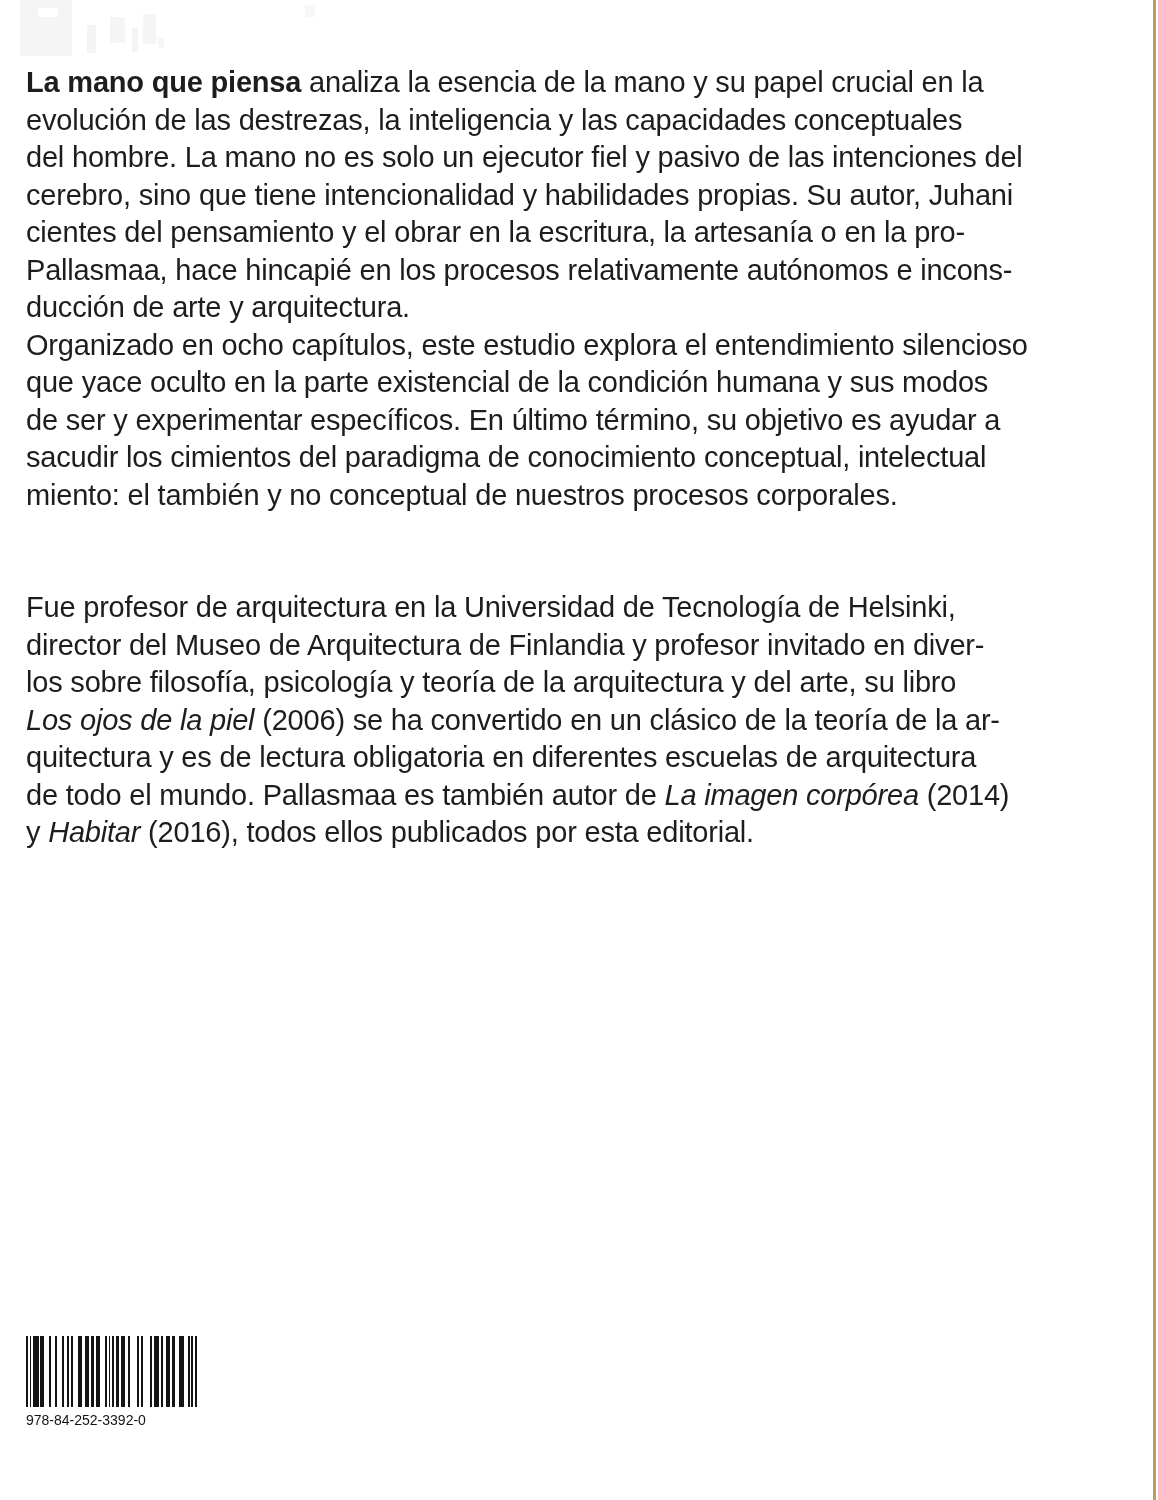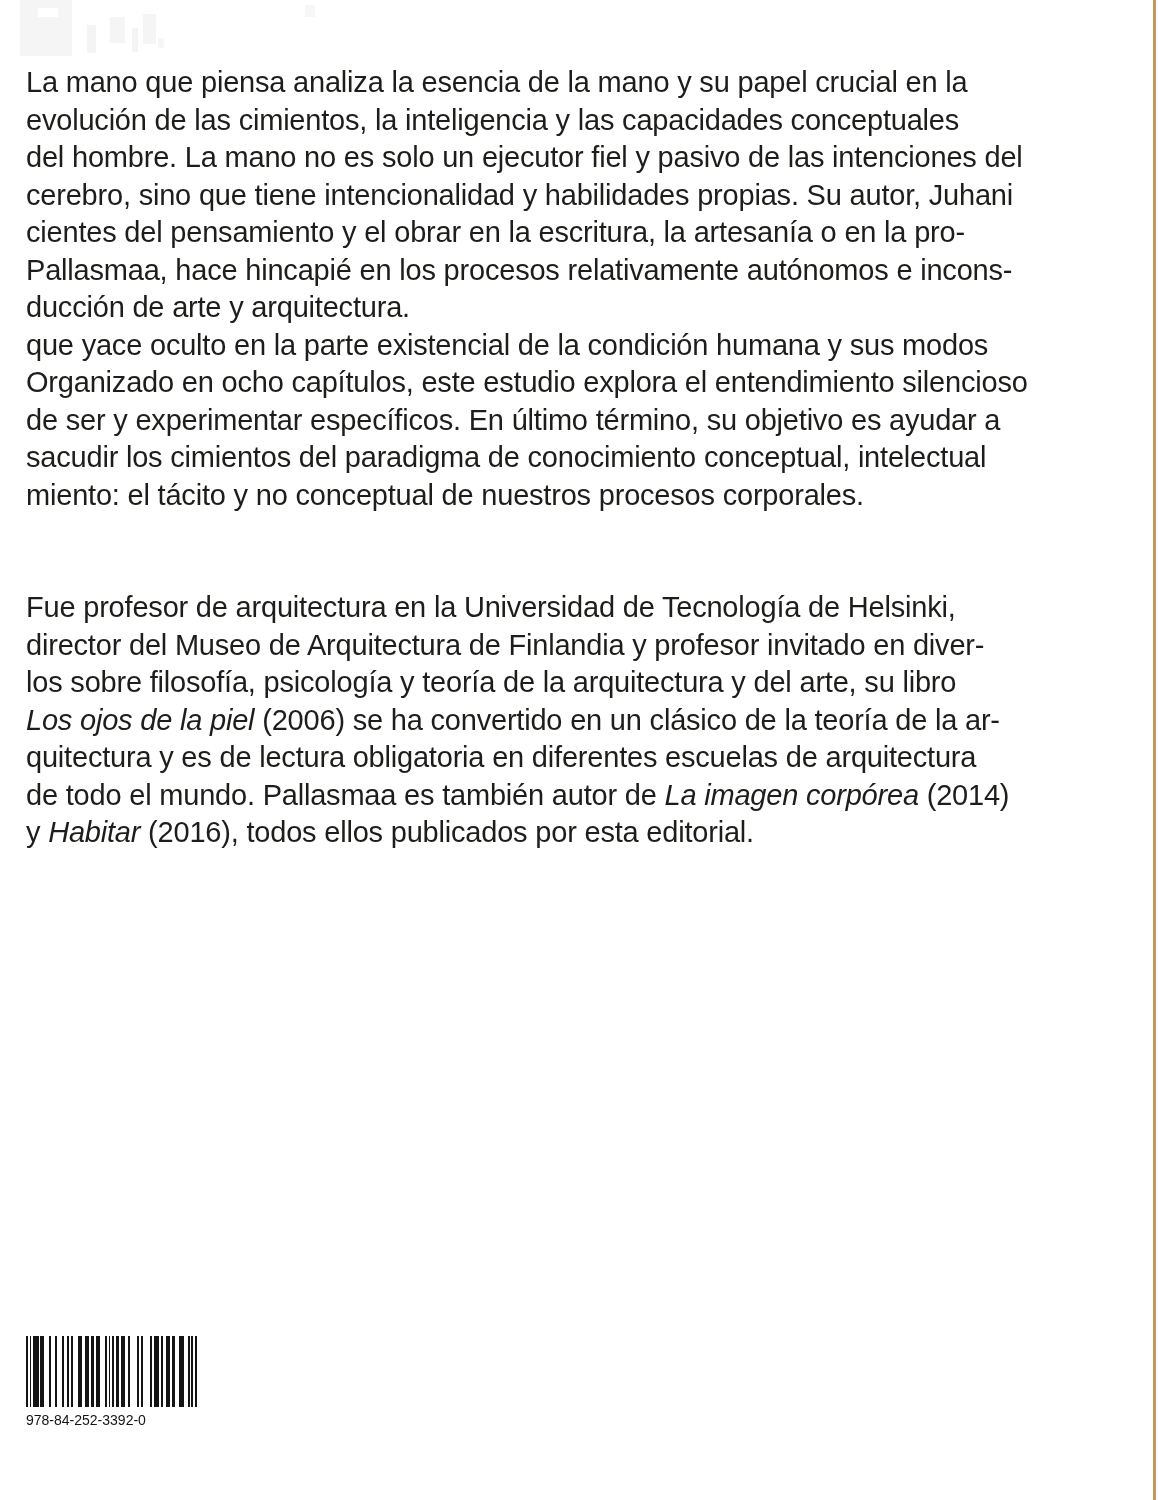--- a/index.html
+++ b/index.html
@@ -11,21 +11,21 @@
   .cover{position:absolute;inset:0}
 
   
   .textblock{
     position:absolute;left:26px;width:1110px;
     font-size:29px;line-height:37.5px;letter-spacing:-0.2px;
   }
   .synopsis{top:64px}
   .bio{top:589px}
   .line{white-space:pre;height:37.5px}
-  .line b{font-weight:normal}
+  .line b{font-weight:bold}
   .line i{}
 
   
   .barcode{position:absolute;left:26px;top:1336px}
   .bars{display:flex;height:71px;width:171px}
   .bars span{flex:0 0 1.8px;height:100%}
   .bars .m1{background:#141414}
   .isbn{font-size:14px;margin-top:5px;letter-spacing:0;color:#141414;white-space:pre}
 
   
@@ -54,31 +54,31 @@
     <i class="g3"></i>
     <i class="g4"></i>
     <i class="g5"></i>
     <i class="g6"></i>
     <i class="g7"></i>
     <i class="g8"></i>
   </div>
 
   <div class="textblock synopsis">
     <div class="line"><b>La mano que piensa</b><span> analiza la esencia de la mano y su papel crucial en la</span></div>
-    <div class="line">evolución de las cimientos, la inteligencia y las capacidades conceptuales</div>
+    <div class="line">evolución de las destrezas, la inteligencia y las capacidades conceptuales</div>
     <div class="line">del hombre. La mano no es solo un ejecutor fiel y pasivo de las intenciones del</div>
     <div class="line">cerebro, sino que tiene intencionalidad y habilidades propias. Su autor, Juhani</div>
     <div class="line">cientes del pensamiento y el obrar en la escritura, la artesanía o en la pro-</div>
     <div class="line">Pallasmaa, hace hincapié en los procesos relativamente autónomos e incons-</div>
     <div class="line">ducción de arte y arquitectura.</div>
+    <div class="line">Organizado en ocho capítulos, este estudio explora el entendimiento silencioso</div>
     <div class="line">que yace oculto en la parte existencial de la condición humana y sus modos</div>
-    <div class="line">Organizado en ocho capítulos, este estudio explora el entendimiento silencioso</div>
     <div class="line">de ser y experimentar específicos. En último término, su objetivo es ayudar a</div>
     <div class="line">sacudir los cimientos del paradigma de conocimiento conceptual, intelectual</div>
-    <div class="line">miento: el tácito y no conceptual de nuestros procesos corporales.</div>
+    <div class="line">miento: el también y no conceptual de nuestros procesos corporales.</div>
   </div>
 
   <div class="textblock bio">
     <div class="line">Fue profesor de arquitectura en la Universidad de Tecnología de Helsinki,</div>
     <div class="line">director del Museo de Arquitectura de Finlandia y profesor invitado en diver-</div>
     <div class="line">los sobre filosofía, psicología y teoría de la arquitectura y del arte, su libro</div>
     <div class="line"><i>Los ojos de la piel</i><span> (2006) se ha convertido en un clásico de la teoría de la ar-</span></div>
     <div class="line">quitectura y es de lectura obligatoria en diferentes escuelas de arquitectura</div>
     <div class="line"><span>de todo el mundo. Pallasmaa es también autor de </span><i>La imagen corpórea</i><span> (2014)</span></div>
     <div class="line"><span>y </span><i>Habitar</i><span> (2016), todos ellos publicados por esta editorial.</span></div>

